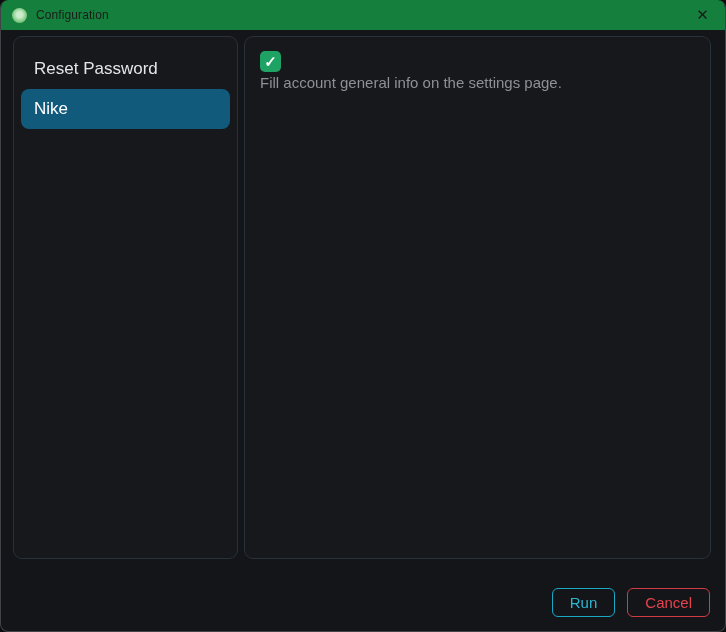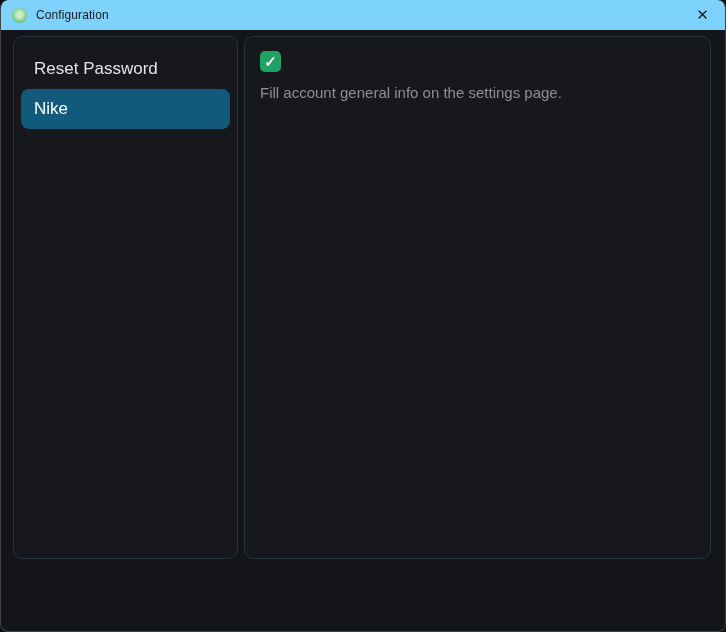--- a/index.html
+++ b/index.html
@@ -1,21 +1,21 @@
 <!DOCTYPE html>
 <html><head>
 <meta charset="utf-8">
 <style>
   html,body{margin:0;padding:0;background:#0c0d0f;}
   body{width:726px;height:632px;position:relative;overflow:hidden;
        font-family:"Liberation Sans",sans-serif;-webkit-font-smoothing:antialiased;}
   .app{position:absolute;inset:0;box-sizing:border-box;background:#141519;
        border:1px solid #404348;border-top:none;border-radius:8px;overflow:hidden;}
   
-  .titlebar{position:absolute;left:0;top:0;right:0;height:30px;background:#7dd3fc;
+  .titlebar{position:absolute;left:0;top:0;right:0;height:30px;background:#15803d;
             display:flex;align-items:center;border-radius:7px 7px 0 0;justify-content:flex-end;}
   .app-icon{width:15px;height:15px;margin:0 9px 0 11px;border-radius:50%;
             background:radial-gradient(circle at 50% 45%, #cdeccd 0 25%, #8ed092 55%, #63b968 80%, #79c47d 100%);
             flex:0 0 auto;}
   .title-text{font-size:12px;color:#1b1b1b;letter-spacing:.1px;}
   .close-btn{margin-left:auto;width:45px;height:30px;display:flex;align-items:center;justify-content:center;
              font-size:15px;color:#1b1b1b;cursor:default;border-radius:0 7px 0 0;}
   
   .panel{position:absolute;top:36px;bottom:72px;background:#17181c;
          border:1px solid #27323a;border-radius:9px;box-sizing:border-box;}
@@ -24,21 +24,21 @@
   
   .side-item{height:40px;display:flex;align-items:center;padding:0 13px;margin-bottom:0;
              color:#e4e5e7;font-size:17px;border-radius:8px;cursor:default;white-space:nowrap;}
   .side-item.selected{background:#125a7c;color:#ffffff;}
   
   .check-row{display:flex;align-items:center;gap:10px;}
   .checkbox{width:21px;height:21px;background:#1fa364;border-radius:5px;flex:0 0 auto;
             display:flex;align-items:center;justify-content:center;
             color:#ffffff;font-size:15px;font-weight:bold;line-height:1;}
   .check-label{font-size:17px;color:#ececed;}
-  .desc{margin-top:12px;color:#8d9095;font-size:15px;line-height:1.23;}
+  .desc{margin-top:2px;color:#8d9095;font-size:15px;line-height:1.23;}
   
   .footer{position:absolute;right:15px;bottom:14px;display:flex;gap:12px;}
   .btn{height:29px;box-sizing:border-box;background:transparent;border-radius:6px;
        font-family:"Liberation Sans",sans-serif;font-size:15px;padding:0 17px;cursor:default;}
   .btn-run{border:1px solid #1aa9c5;color:#2db6d2;}
   .btn-cancel{border:1px solid #d23b44;color:#e5434e;}
 </style>
 </head>
 <body>
 
@@ -61,14 +61,18 @@
 
   <div class="panel content">
     <div class="check-row">
       <div class="checkbox">✓</div>
     </div>
     <div class="desc">
       <div>Fill account general info on the settings page.</div>
     </div>
   </div>
 
+  <div class="footer">
+    <button class="btn btn-run">Run</button>
+    <button class="btn btn-cancel">Cancel</button>
+  </div>
 
 </div>
 
 </body></html>

